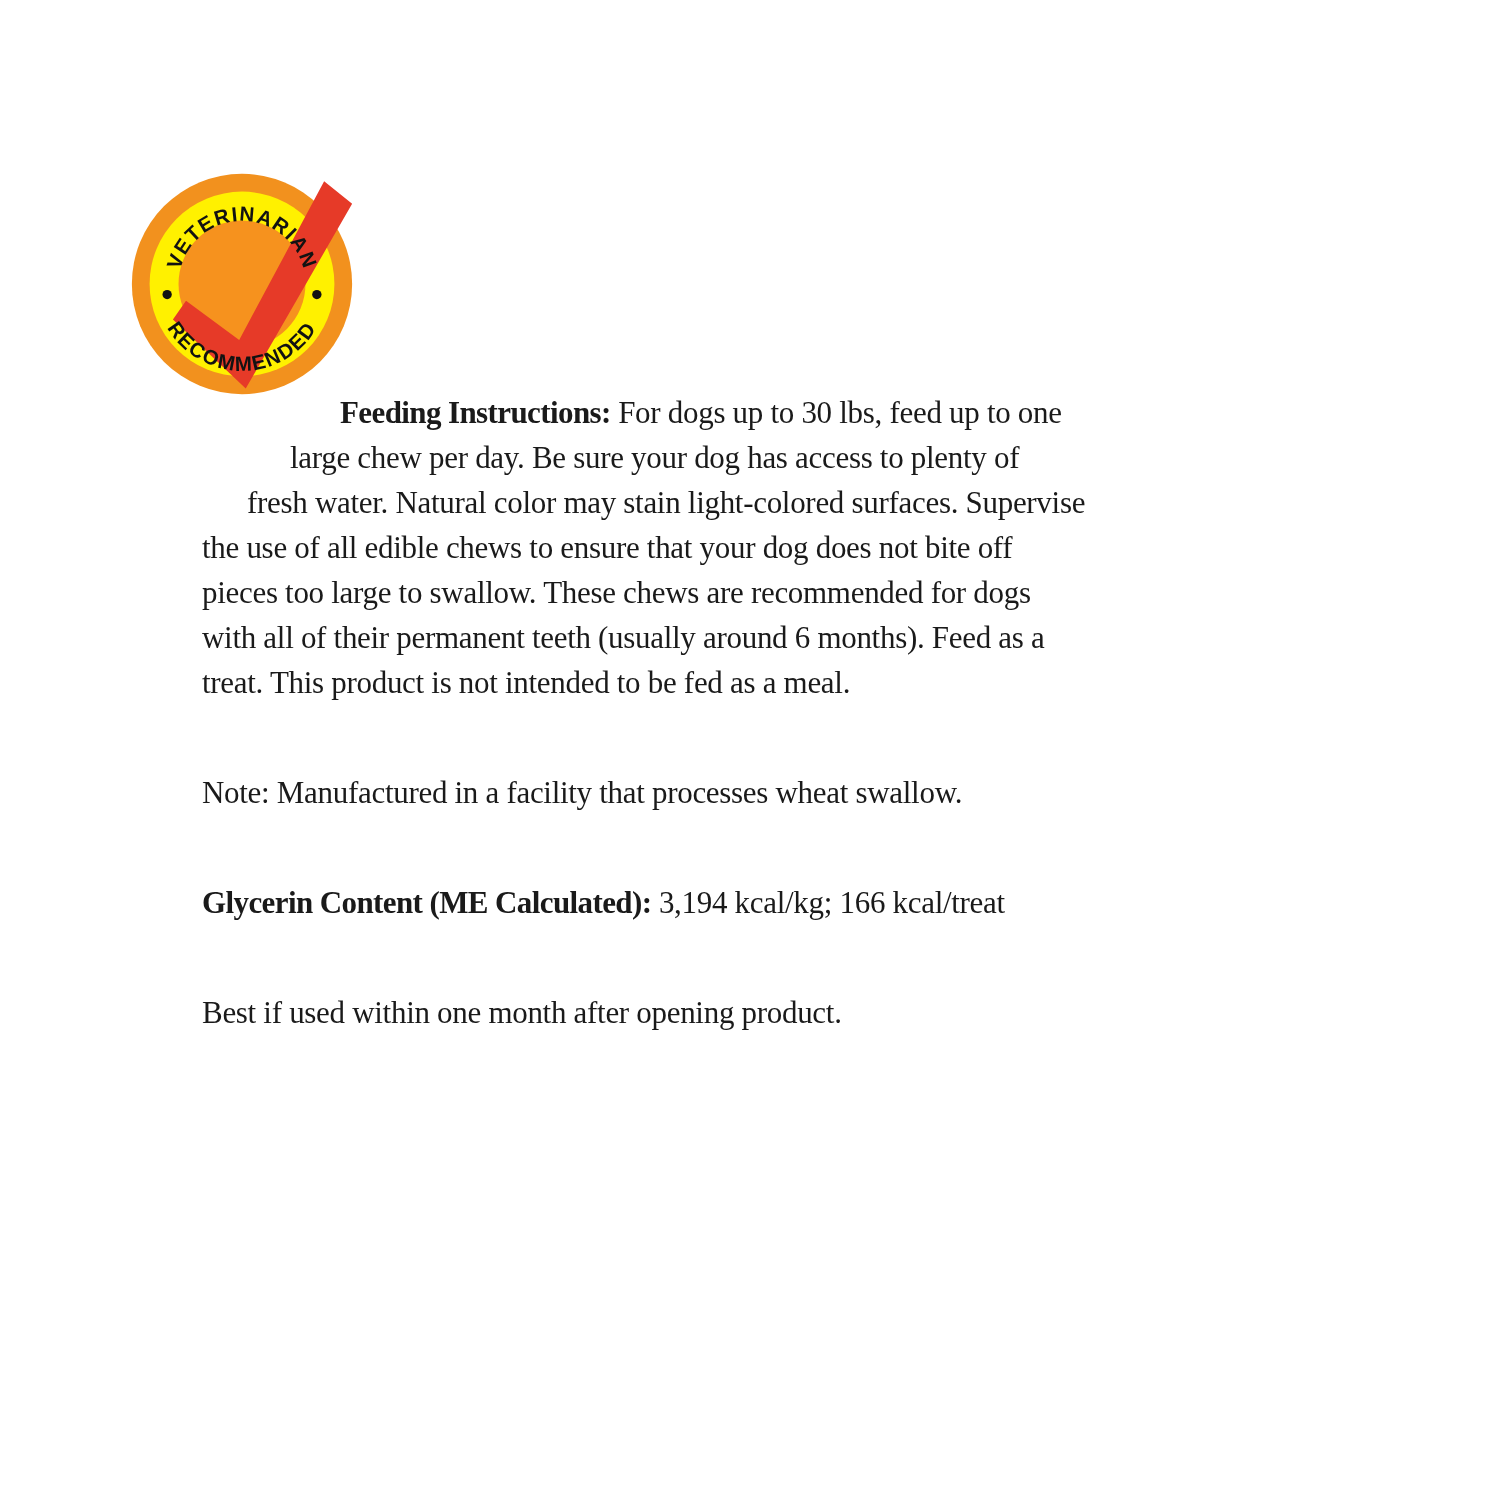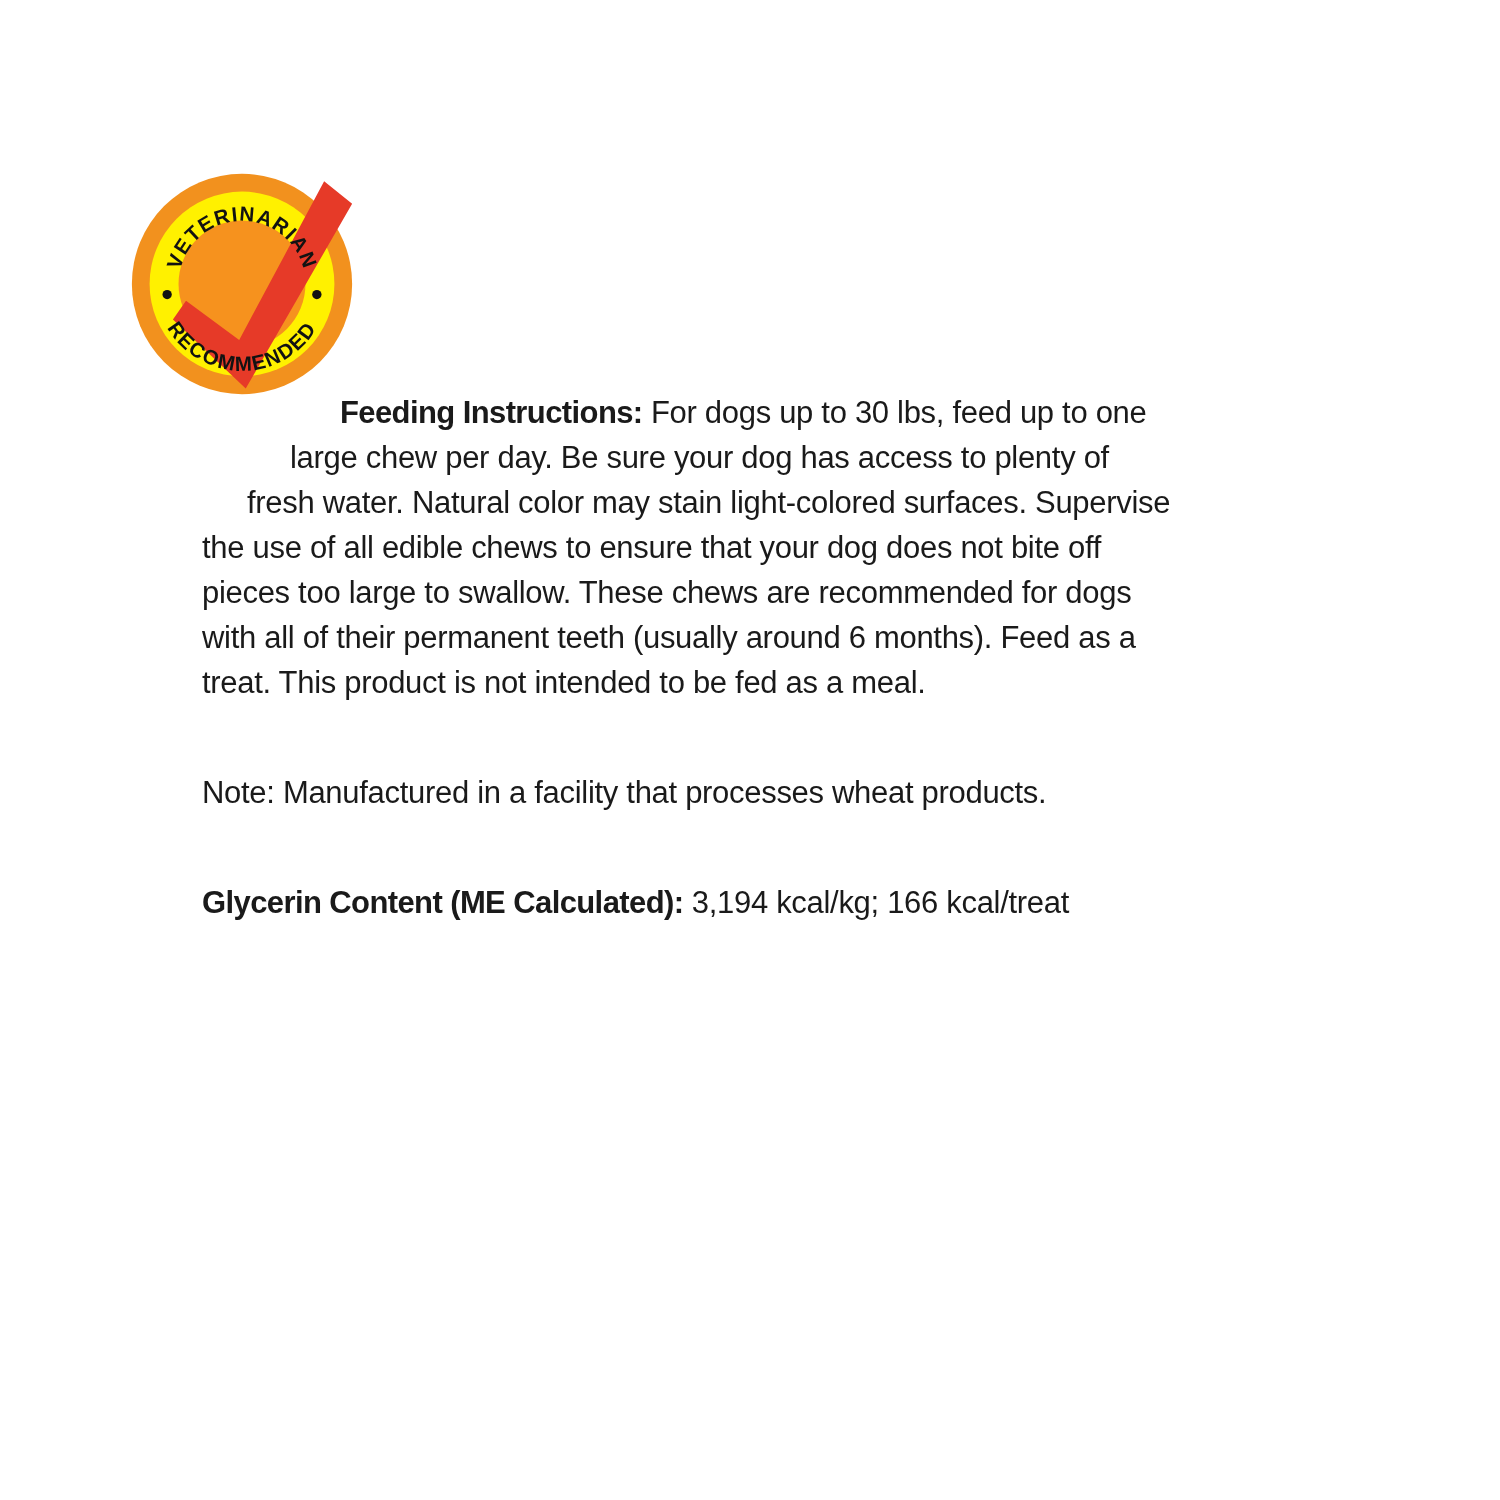--- a/index.html
+++ b/index.html
@@ -28,20 +28,21 @@
     left: 202px; top: 300px;
     width: 1150px;
     color: #1a1a1a;
     font-size: 31px;
     line-height: 45px;
     letter-spacing: -0.3px;
   }
   .para {
     margin: 0 0 20px 0;
     white-space: pre-line;
+    font-family: Liberation Serif, serif;
   }
   .para strong {
     font-weight: 700;
     letter-spacing: -0.6px;
   }
   
   .badge-spacer {
     float: left;
     width: 193px; height: 180px;
     shape-outside: polygon(0 0, 193px 0, 193px 45px, 138px 45px, 138px 90px, 88px 90px, 88px 135px, 45px 135px, 45px 180px, 0 180px);
@@ -80,23 +81,26 @@
 fresh water. Natural color may stain light-colored surfaces. Supervise
 the use of all edible chews to ensure that your dog does not bite off
 pieces too large to swallow. These chews are recommended for dogs
 with all of their permanent teeth (usually around 6 months). Feed as a
 treat. This product is not intended to be fed as a meal.</span>
     </p>
 
 
 
     <p class="para">
-      <span>Note: Manufactured in a facility that processes wheat products.</span>
+      <span>Note: Manufactured in a facility that processes wheat swallow.</span>
     </p>
 
 
     <p class="para">
       <strong>Glycerin Content (ME Calculated):</strong><span> 3,194 kcal/kg; 166 kcal/treat</span>
     </p>
 
+    <p class="para">
+      <span>Best if used within one month after opening product.</span>
+    </p>
 
   </div>
 </div>
 
 </body></html>

